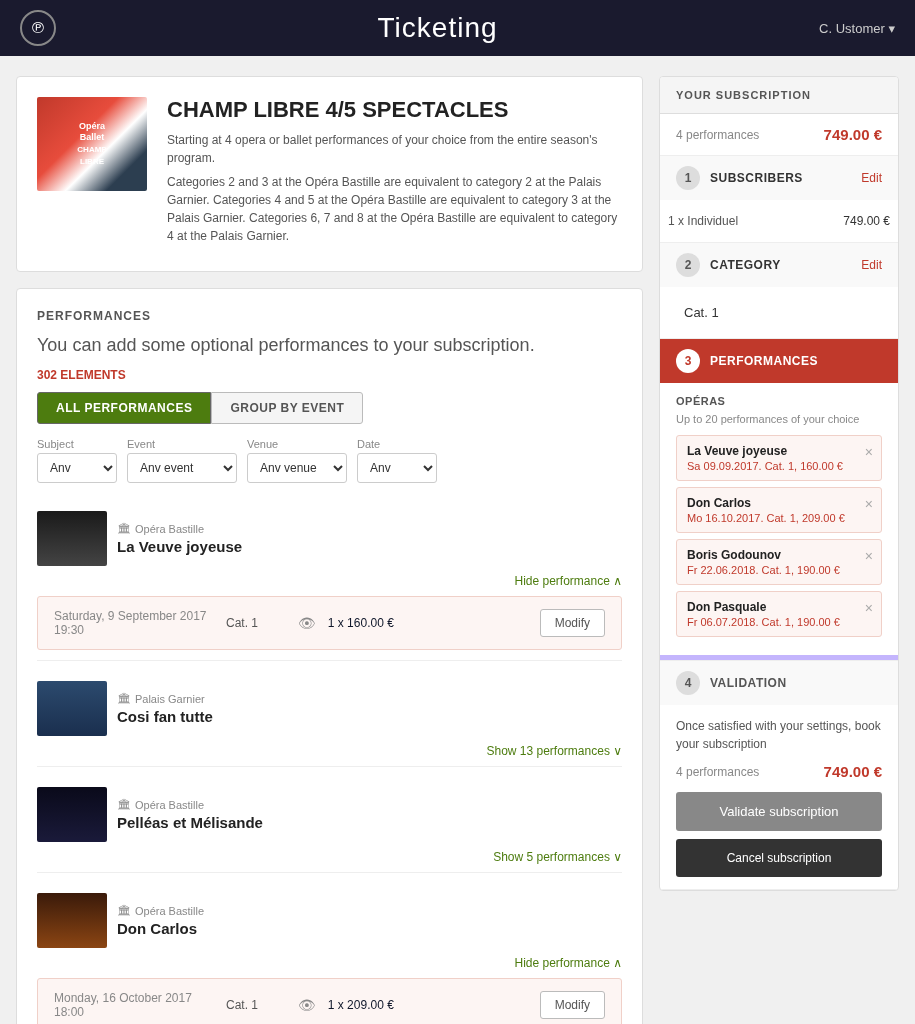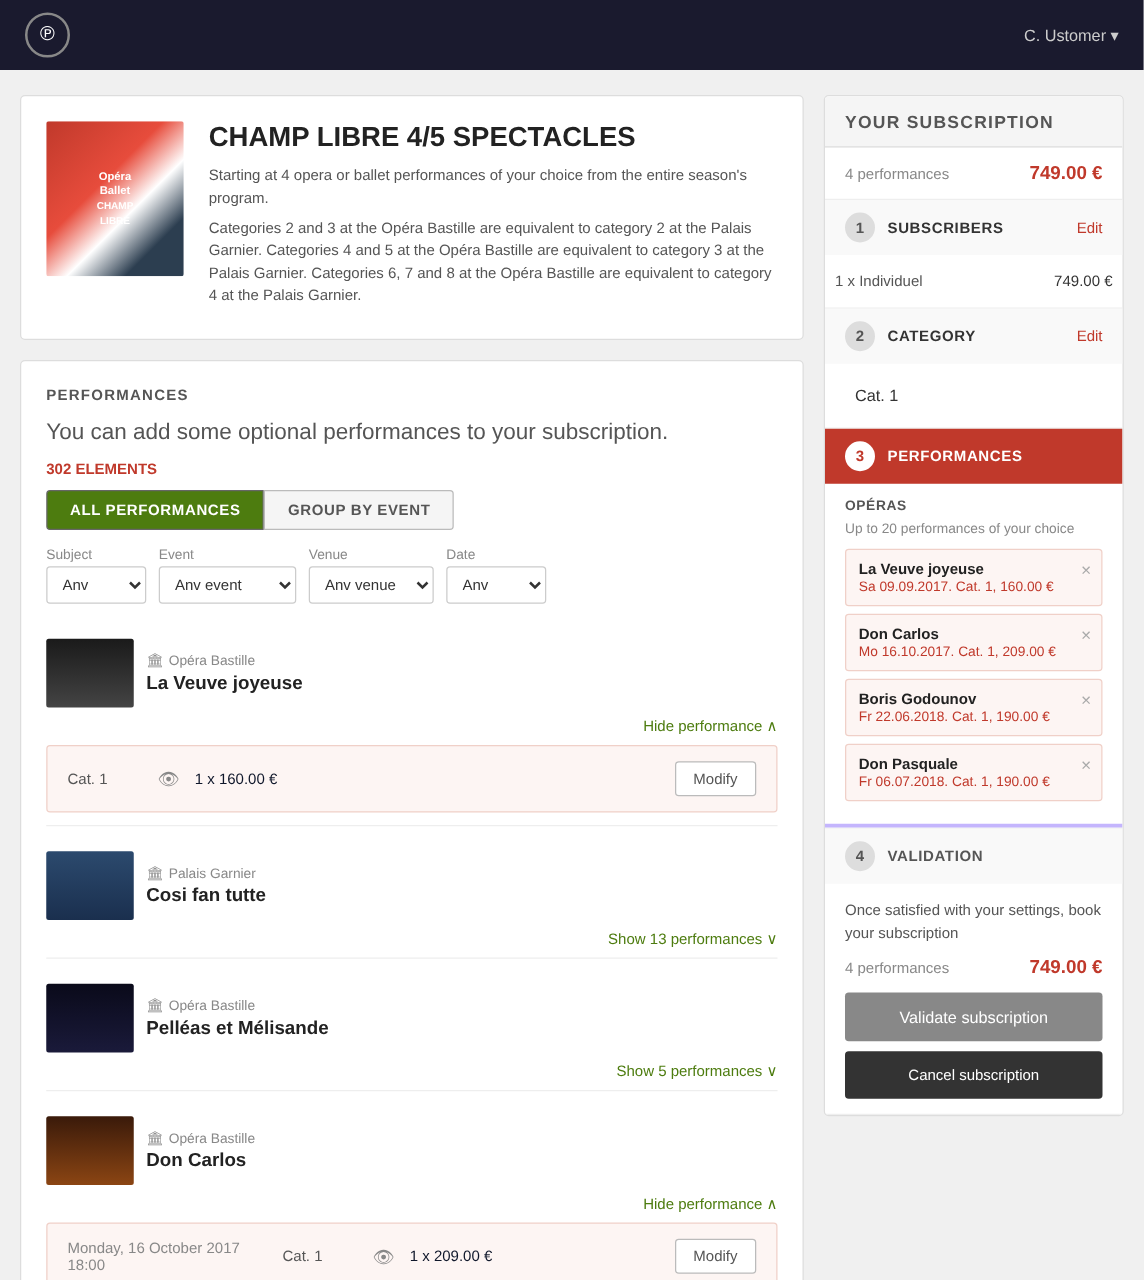--- a/index.html
+++ b/index.html
@@ -43,21 +43,21 @@
       background: white;
       border: 1px solid #ddd;
       border-radius: 4px;
       padding: 20px;
       display: flex;
       gap: 20px;
       margin-bottom: 16px;
     }
     .hero-image {
       width: 110px;
-      height: 124px;
+      height: 94px;
       flex-shrink: 0;
       background: #c0392b;
       border-radius: 2px;
       overflow: hidden;
       position: relative;
     }
     .hero-image-inner {
       width: 100%;
       height: 100%;
       background: linear-gradient(135deg, #c0392b 0%, #e74c3c 40%, #fff 60%, #2c3e50 80%);
@@ -153,21 +153,21 @@
     .right-panel { width: 240px; flex-shrink: 0; }
     .subscription-card {
       background: white;
       border: 1px solid #ddd;
       border-radius: 4px;
       overflow: hidden;
     }
     .sub-header {
       background: #f5f5f5;
       padding: 12px 16px;
-      font-size: 14px;
+      font-size: 11px;
       font-weight: bold;
       color: #555;
       letter-spacing: 1px;
       border-bottom: 1px solid #ddd;
     }
     .sub-perf-count {
       display: flex;
       justify-content: space-between;
       align-items: center;
       padding: 12px 16px;
@@ -209,21 +209,21 @@
       display: flex;
       justify-content: space-between;
       align-items: center;
       font-size: 12px;
       color: #555;
       padding: 4px 0;
     }
     .step-sub-price { color: #333; }
 
     
-    .sidebar-perf-section { padding: 12px 16px; border-bottom: 3px solid #c4b5fd; }
+    .sidebar-perf-section { padding: 12px 16px; border-bottom: 5px solid #c4b5fd; }
     .sidebar-perf-title { font-size: 11px; font-weight: bold; color: #555; letter-spacing: 0.5px; margin-bottom: 6px; }
     .sidebar-perf-subtitle { font-size: 11px; color: #888; margin-bottom: 10px; }
     .sidebar-perf-item {
       background: #fdf5f3;
       border: 1px solid #f0d0c8;
       border-radius: 3px;
       padding: 8px 10px;
       margin-bottom: 6px;
       position: relative;
     }
@@ -280,20 +280,21 @@
 
     .cat-value { font-size: 13px; color: #333; padding: 8px 16px; }
   </style>
 </head>
 <body>
 
 <header class="header">
   <div class="header-logo">
     <span>℗</span>
   </div>
+  <h1 class="header-title">Ticketing</h1>
   <div class="header-user">C. Ustomer ▾</div>
 </header>
 
 <div class="main-container">
 
   <div class="left-panel">
 
     <div class="hero-card">
       <div class="hero-image">
         <div class="hero-image-inner">
@@ -352,20 +353,21 @@
               <span>🏛</span>
               <span>Opéra Bastille</span>
             </div>
             <div class="perf-name">La Veuve joyeuse</div>
           </div>
         </div>
         <div class="perf-toggle-link">
           <span>Hide performance ∧</span>
         </div>
         <div class="perf-expanded">
+          <span class="perf-expanded-date">Saturday, 9 September 2017 19:30</span>
           <span class="perf-expanded-cat">Cat. 1</span>
           <span class="perf-expanded-eye">👁</span>
           <span class="perf-expanded-price">1 x 160.00 €</span>
           <button class="modify-btn">Modify</button>
         </div>
       </div>
 
       <div class="perf-item">
         <div class="perf-header">
           <div class="perf-thumb perf-thumb-2"></div>

